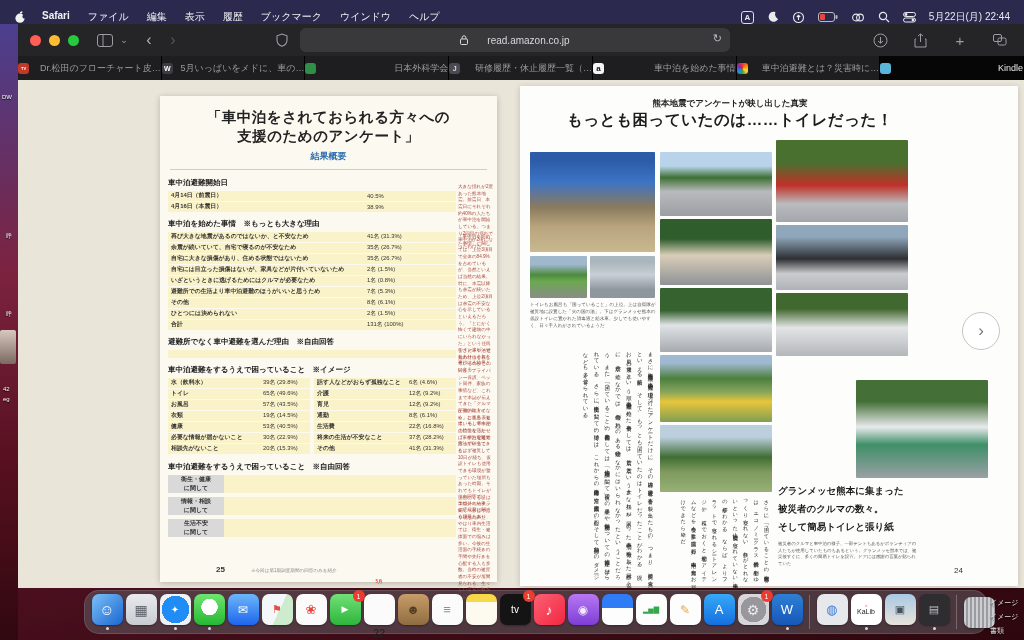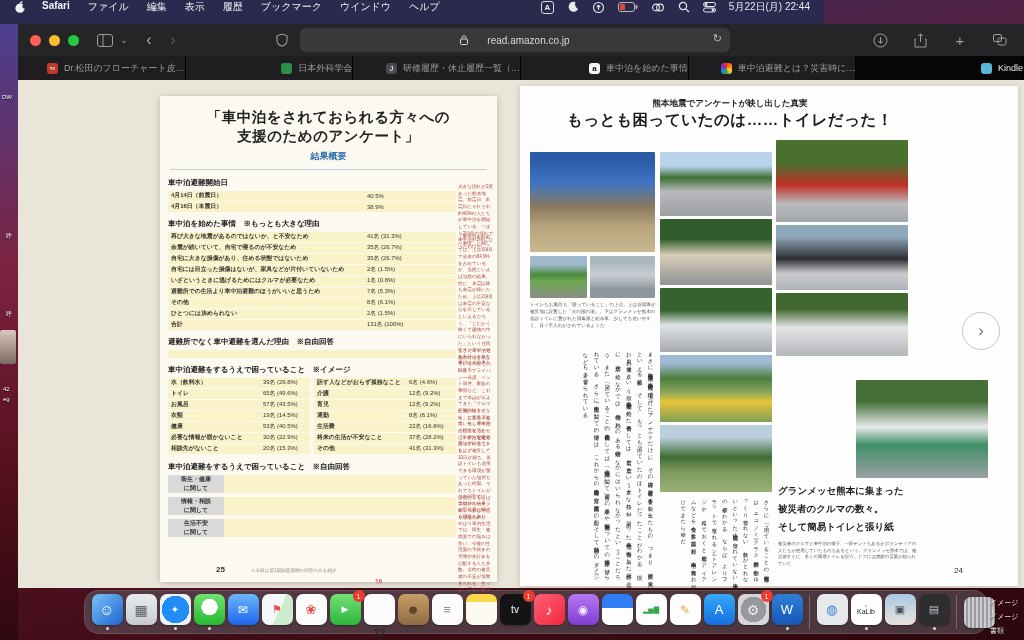--- a/index.html
+++ b/index.html
@@ -1,38 +1,38 @@
 <!DOCTYPE html>
 <html><head>
 <meta charset="utf-8">
 <style>
   *{margin:0;padding:0;box-sizing:border-box;}
   html,body{width:1024px;height:640px;overflow:hidden;}
   body{font-family:"Liberation Sans",sans-serif;background:linear-gradient(168deg,#35306a 0%,#5d1b33 38%,#521122 62%,#2d070e 100%);position:relative;}
 
   
-  .menubar{position:absolute;left:0;top:0;width:824px;height:24px;background:#2b2a4e;display:flex;align-items:flex-start;padding:0 14px;color:#f2f2f5;font-size:10px;}
+  .menubar{position:absolute;left:0;top:0;width:1024px;height:24px;background:#2b2a4e;display:flex;align-items:flex-end;padding:0 14px;color:#f2f2f5;font-size:10px;}
   .menubar .mitems{display:flex;gap:18px;margin-left:16px;}
   .menu-item{cursor:default;}
   .menu-item.b{font-weight:bold;}
   .mstatus{margin-left:auto;display:flex;align-items:center;gap:13px;color:#e9e9ee;}
   .mclock{font-size:10px;}
   .inputsrc{width:13px;height:13px;border:1px solid #dcdce2;border-radius:3px;font-size:8px;display:flex;align-items:center;justify-content:center;font-weight:bold;}
 
   
   .toolbar{position:absolute;left:18px;top:24px;width:1006px;height:32px;background:#252527;display:flex;align-items:center;padding:0 12px;}
   .lights{display:flex;gap:8px;margin-right:14px;}
   .light{width:11px;height:11px;border-radius:50%;}
   .tbic{color:#9d9da2;font-size:14px;display:flex;align-items:center;justify-content:center;width:24px;height:22px;}
   .urlfield{position:absolute;left:282px;top:4px;width:430px;height:24px;background:#39393c;border-radius:6px;display:flex;align-items:center;justify-content:center;gap:19px;color:#d8d8dc;font-size:10px;}
   .urlrefresh{position:absolute;right:8px;top:4px;color:#bdbdc2;font-size:11px;}
   .tbright{position:absolute;right:12px;display:flex;gap:16px;}
 
   .tabbar{position:absolute;left:18px;top:56px;width:1006px;height:24px;background:#131315;display:flex;}
-  .tab{flex:1;display:flex;align-items:center;justify-content:flex-end;gap:6px;font-size:9px;color:#9b9b9f;background:#1e1e20;border-right:1px solid #000;overflow:hidden;white-space:nowrap;}
+  .tab{flex:1;display:flex;align-items:center;justify-content:space-between;gap:6px;font-size:9px;color:#9b9b9f;background:#1e1e20;border-right:1px solid #000;overflow:hidden;white-space:nowrap;}
   .tab.active{background:#060607;color:#e6e6ea;}
   .tab-ic{width:11px;height:11px;border-radius:3px;display:inline-flex;align-items:center;justify-content:center;font-weight:bold;flex:none;}
 
   
   .dstrip{position:absolute;left:0;top:24px;width:18px;height:616px;background:linear-gradient(#4b3f8f,#7c2340 40%,#56101f 72%,#300810);}
   .dfrag{position:absolute;color:#fff;font-size:6px;text-shadow:0 1px 1px #000;}
   .dthumb{position:absolute;left:0;top:250px;width:16px;height:34px;background:linear-gradient(#d8c8c0,#7b6a62);border-radius:2px;}
   .rlabel{position:absolute;left:990px;color:#e8e8e8;font-size:7px;text-shadow:0 1px 2px #000;}
 
   
@@ -207,20 +207,24 @@
     </span>
   </div>
 </div>
 
 <div class="tabbar">
     <div class="tab">
     <span class="tab-ic" style="background: rgb(192, 57, 43); color: rgb(255, 255, 255); font-size: 4px;">TV</span>
     <span>Dr.松田のフローチャート皮…</span>
   </div>
     <div class="tab">
+    <span class="tab-ic" style="background: rgb(61, 61, 65); color: rgb(255, 255, 255); font-size: 7px;">W</span>
+    <span>5月いっぱいをメドに、車の…</span>
+  </div>
+    <div class="tab">
     <span class="tab-ic" style="background: rgb(47, 143, 70);"></span>
     <span>日本外科学会</span>
   </div>
     <div class="tab">
     <span class="tab-ic" style="background: rgb(74, 74, 82); color: rgb(221, 221, 221); font-size: 7px;">J</span>
     <span>研修履歴・休止履歴一覧（…</span>
   </div>
     <div class="tab">
     <span class="tab-ic" style="background: rgb(245, 245, 245); color: rgb(17, 17, 17); font-size: 8px;">a</span>
     <span>車中泊を始めた事情</span>

